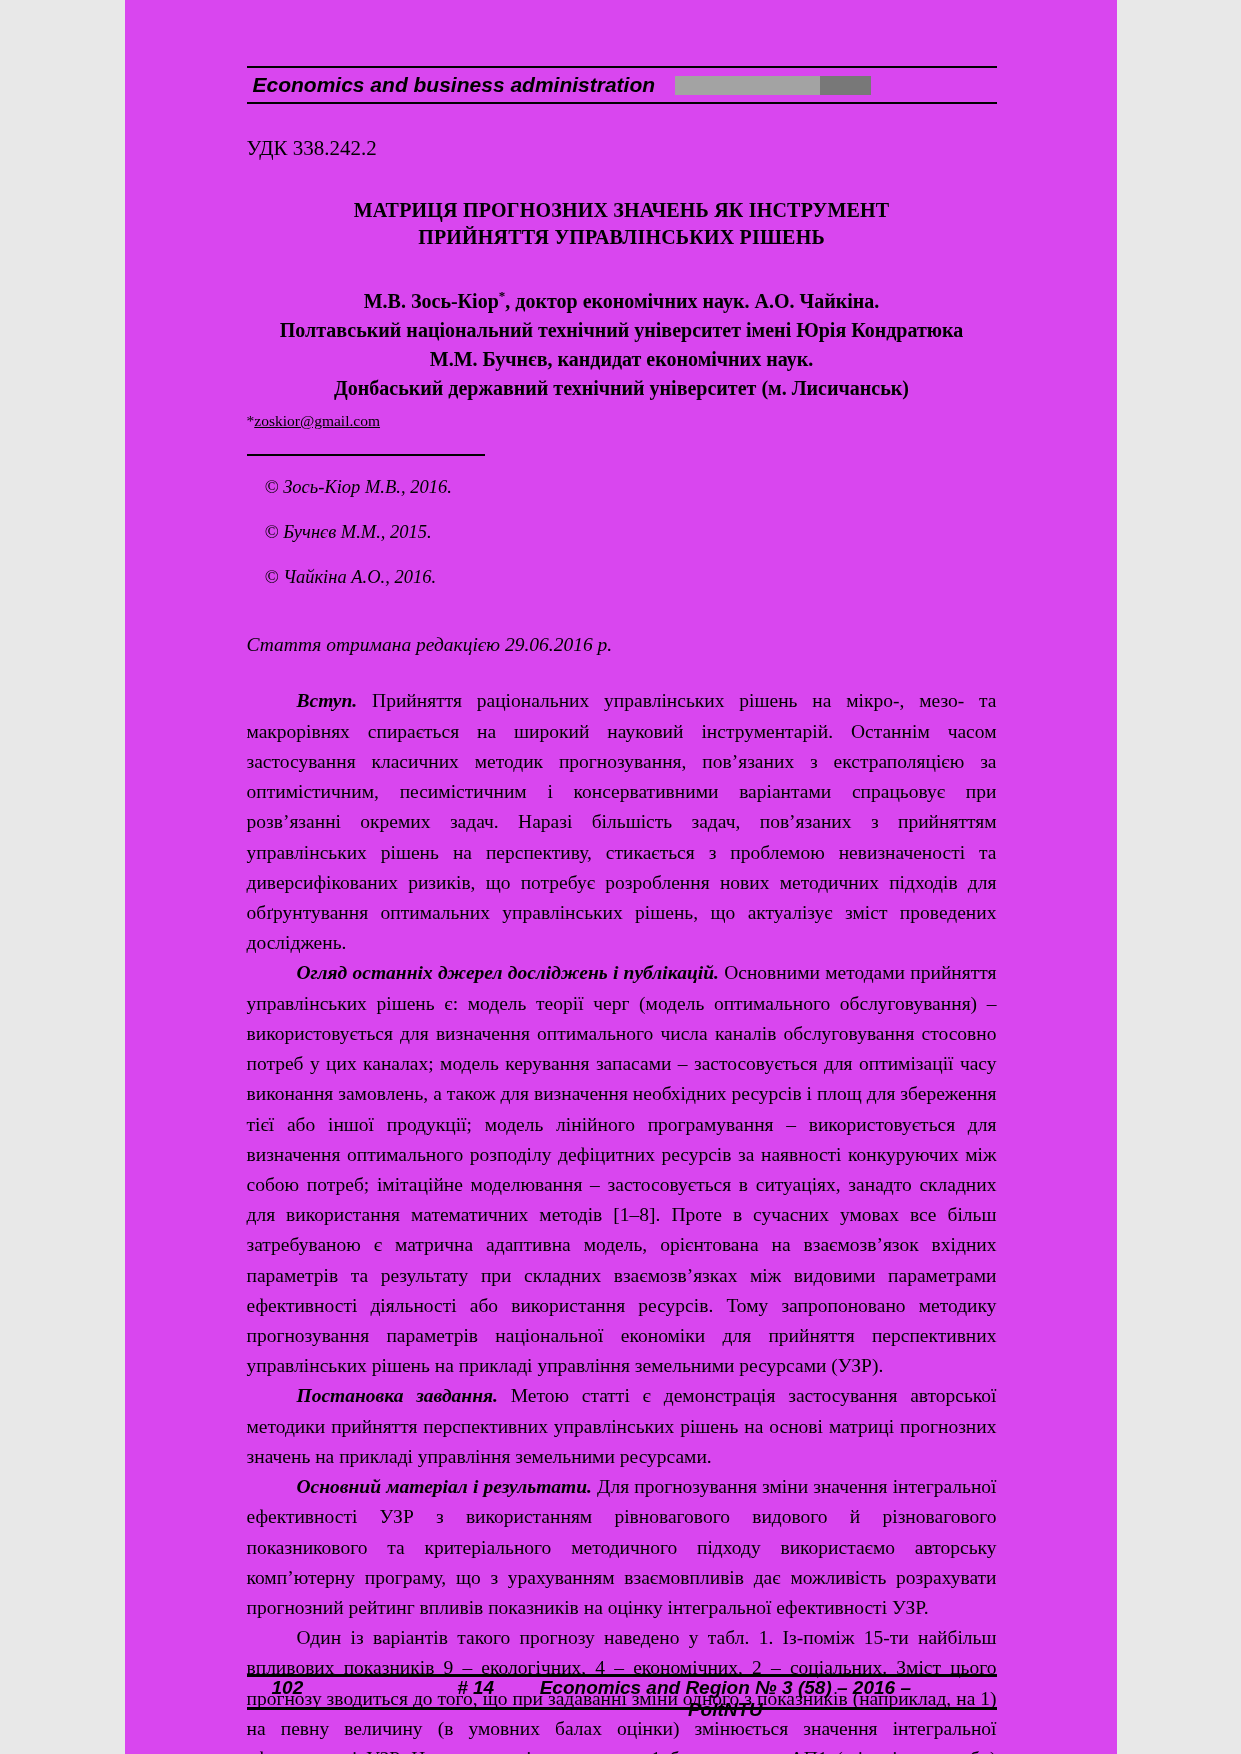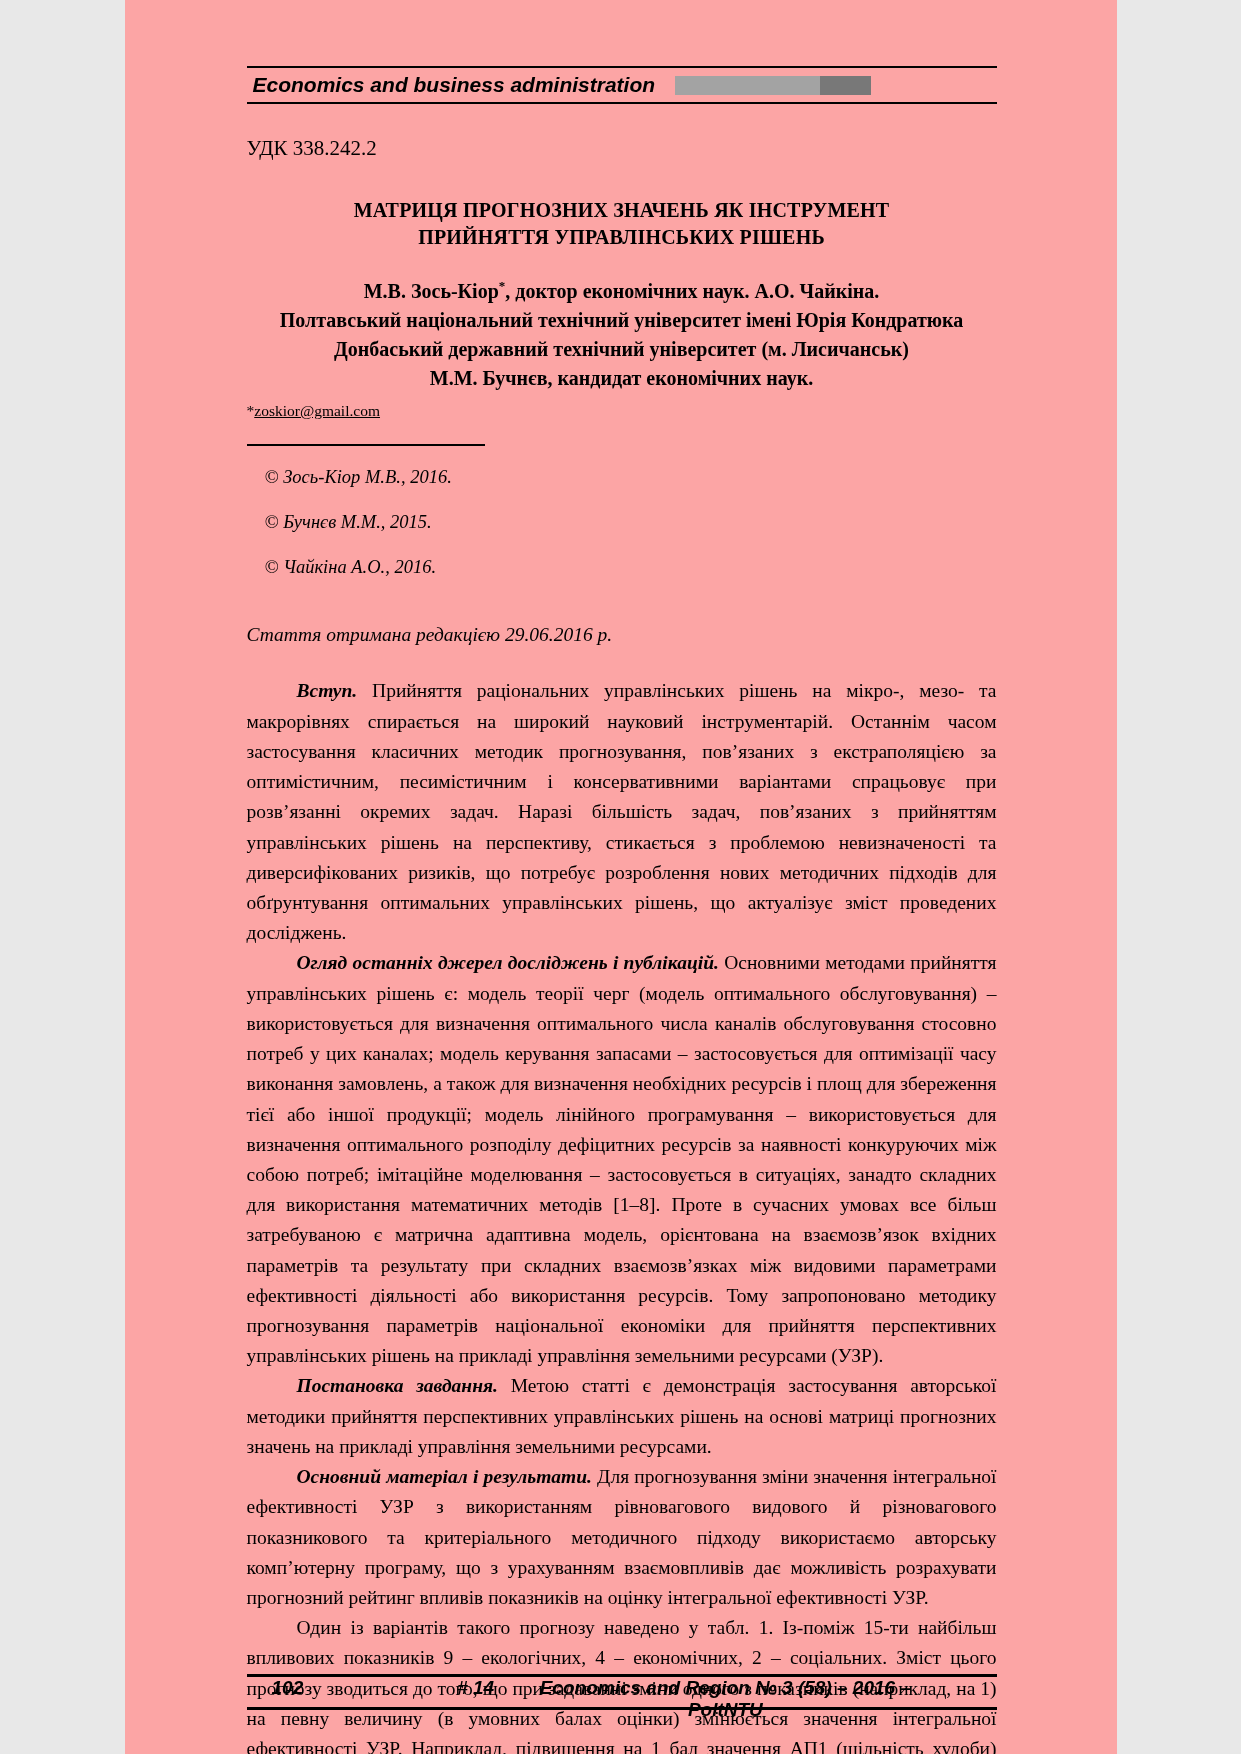--- a/index.html
+++ b/index.html
@@ -1,21 +1,21 @@
 <!DOCTYPE html>
 <html><head>
 <meta charset="utf-8">
 <style>
   html, body { margin: 0; padding: 0; background: #e8e8e8; }
   .page {
     position: relative;
     width: 992px;
     height: 1754px;
     margin: 0 auto;
-    background: #fca5a5;
+    background: #d946ef;
     color: #000;
     font-family: "Liberation Serif", serif;
     box-sizing: border-box;
     padding: 66px 120px 0 122px;
     overflow: hidden;
   }
 
   
   .running-head {
     border-top: 2px solid #000;
@@ -43,21 +43,21 @@
   .article-title {
     margin: 36px 0 0 0;
     text-align: center;
     font-size: 20px;
     font-weight: bold;
     line-height: 1.35;
     letter-spacing: 0.2px;
   }
 
   .authors {
-    margin-top: 26px;
+    margin-top: 36px;
     text-align: center;
     font-weight: bold;
     font-size: 20px;
     line-height: 1.45;
   }
   .authors sup { font-size: 13px; }
 
   .email-line { margin-top: 9px; font-size: 15.5px; }
   .email-line .email-addr { text-decoration: underline; }
 
@@ -121,22 +121,22 @@
   <div class="udc">УДК 338.242.2</div>
 
   <h1 class="article-title">
     <span>МАТРИЦЯ ПРОГНОЗНИХ ЗНАЧЕНЬ ЯК ІНСТРУМЕНТ</span><br>
     <span>ПРИЙНЯТТЯ УПРАВЛІНСЬКИХ РІШЕНЬ</span>
   </h1>
 
   <div class="authors">
     <div><span>М.В. Зось-Кіор</span><sup>*</sup><span>, доктор економічних наук. А.О. Чайкіна.</span></div>
     <div>Полтавський національний технічний університет імені Юрія Кондратюка</div>
+    <div>М.М. Бучнєв, кандидат економічних наук.</div>
     <div>Донбаський державний технічний університет (м. Лисичанськ)</div>
-    <div>М.М. Бучнєв, кандидат економічних наук.</div>
   </div>
 
   <div class="email-line">
     <span>*</span><span class="email-addr">zoskior@gmail.com</span>
   </div>
 
   <div class="footnote-rule"></div>
 
   <div class="copyright-block">
     <div>© Зось-Кіор М.В., 2016.</div>

